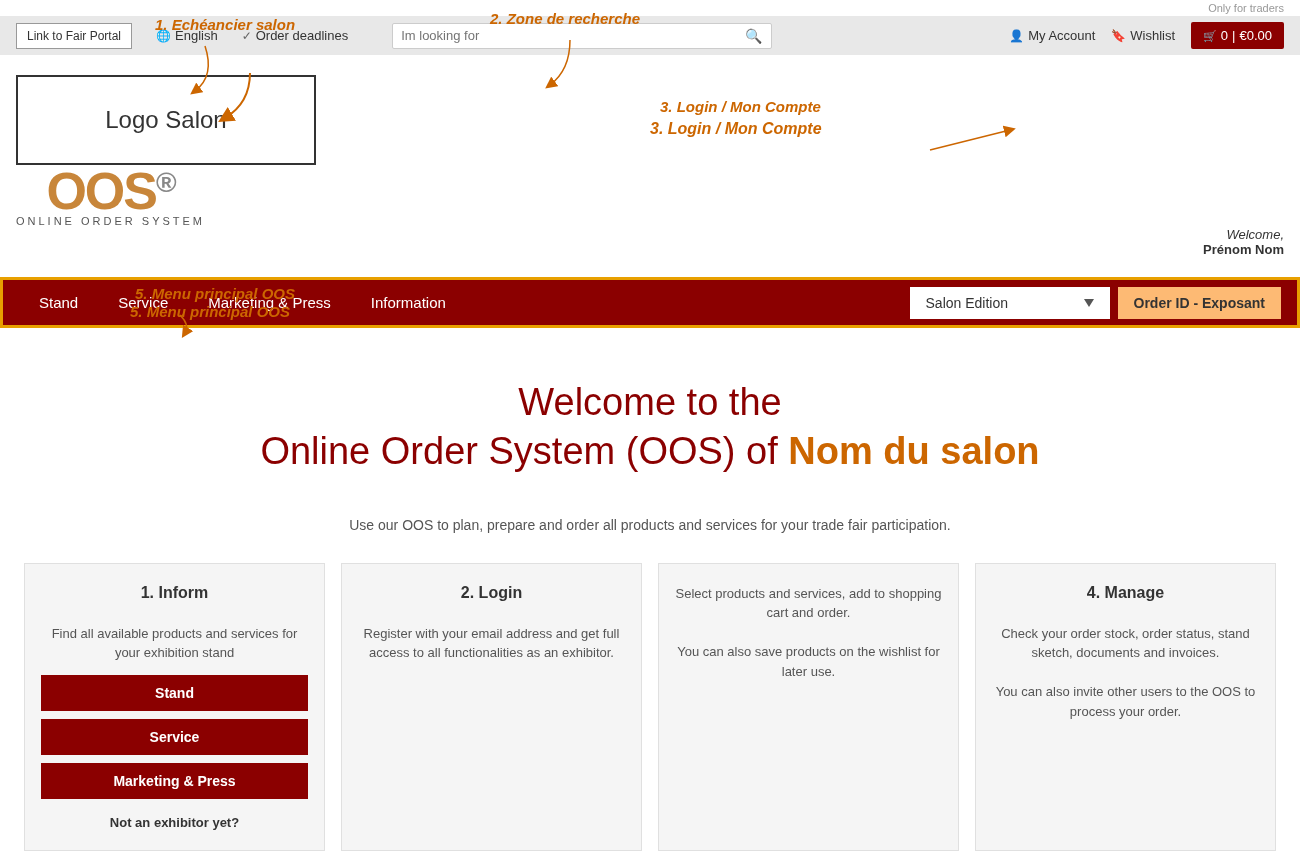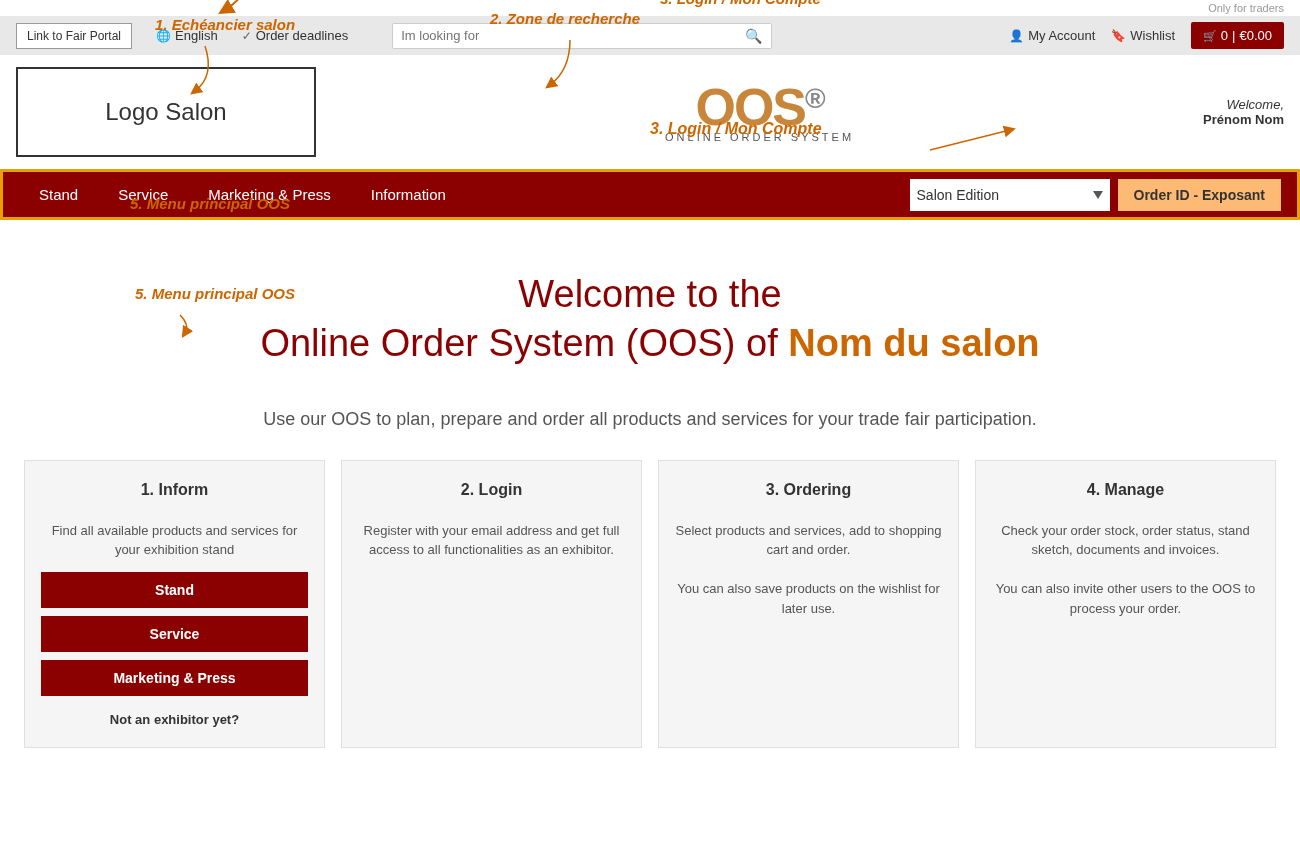--- a/index.html
+++ b/index.html
@@ -58,23 +58,24 @@
       cursor: pointer;
       display: flex;
       align-items: center;
       gap: 4px;
       border-radius: 2px;
     }
 
     
     .main-header {
       display: flex;
-      align-items: center;
-      padding: 12px 16px;
+      align-items: flex-start;
+      padding: 20px 16px;
       background: #fff;
+      flex-direction: column;
     }
     .logo-box {
       width: 300px;
       height: 90px;
       border: 2px solid #333;
       display: flex;
       align-items: center;
       justify-content: center;
       font-size: 24px;
       font-weight: normal;
@@ -122,21 +123,21 @@
       margin-left: auto;
       display: flex;
       align-items: center;
       gap: 8px;
     }
     .salon-select {
       display: flex;
       align-items: center;
       background: #fff;
       border: none;
-      padding: 8px 7px;
+      padding: 8px 16px;
       font-size: 14px;
       cursor: pointer;
       min-width: 200px;
       justify-content: space-between;
     }
     .order-id-btn {
       background: #fdba74;
       border: none;
       padding: 8px 16px;
       font-size: 14px;
@@ -159,21 +160,21 @@
     .hero-title .highlight {
       color: #cc6600;
       font-weight: bold;
     }
 
     
     .hero-subtitle {
       text-align: center;
       padding: 20px 20px 30px;
       color: #555;
-      font-size: 18px;
+      font-size: 14px;
     }
 
     
     .cards {
       display: flex;
       gap: 0;
       padding: 0 16px;
       margin-bottom: 20px;
     }
     .card {
@@ -380,21 +381,20 @@
       <button class="card-btn">Marketing &amp; Press</button>
       <div class="card-footer">Not an exhibitor yet?</div>
     </div>
 
     <div class="card">
       <div class="card-title">2. Login</div>
       <div class="card-text">Register with your email address and get full access to all functionalities as an exhibitor.</div>
     </div>
 
     <div class="card">
-      <div class="card-title">3. Ordering</div>
       <div class="card-text">Select products and services, add to shopping cart and order.<br><br>You can also save products on the wishlist for later use.</div>
     </div>
 
     <div class="card">
       <div class="card-title">4. Manage</div>
       <div class="card-text">Check your order stock, order status, stand sketch, documents and invoices.<br><br>You can also invite other users to the OOS to process your order.</div>
     </div>
 
   </div>
 

